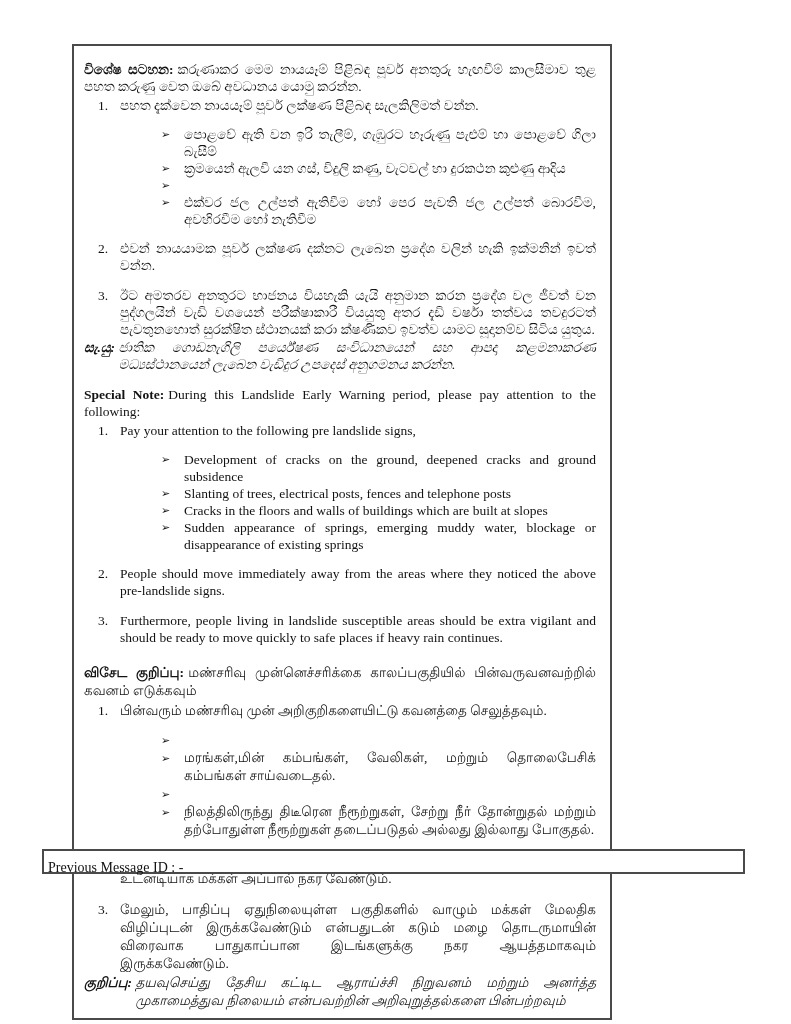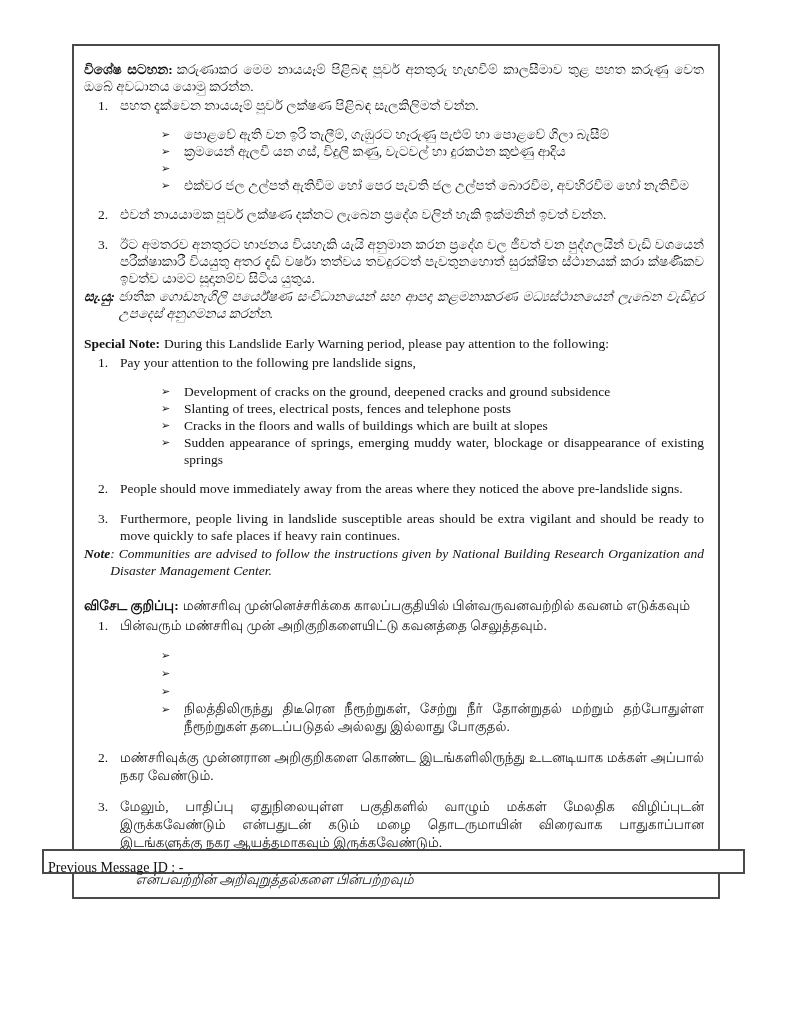--- a/index.html
+++ b/index.html
@@ -9,21 +9,21 @@
     background: #ffffff;
     color: #121212;
     font-family: "Liberation Serif", "DejaVu Serif", serif;
     font-size: 13.5px;
     line-height: 17px;
     position: relative;
   }
   .notice-box {
     position: absolute;
     left: 72px; top: 44px;
-    width: 648px; min-height: 771px;
+    width: 540px; min-height: 771px;
     border: 2px solid #4a4a4a;
     background: #ffffff;
     padding: 15px 14px 8px 10px;
   }
   .lead { margin: 0; text-align: justify; }
   .b { font-weight: bold; margin-right: 4px; }
   .item { display: flex; margin-top: 2px; }
   .item .num { flex: none; width: 22px; margin-left: 14px; }
   .txt { flex: 1; text-align: justify; }
   .bullets { margin: 12px 0 12px 0; }
@@ -123,40 +123,37 @@
     <div class="item">
       <span class="num">2.</span>
       <span class="txt">People should move immediately away from the areas where they noticed the above pre-landslide signs.</span>
     </div>
 
     <div class="item gap">
       <span class="num">3.</span>
       <span class="txt">Furthermore, people living in landslide susceptible areas should be extra vigilant and should be ready to move quickly to safe places if heavy rain continues.</span>
     </div>
 
-    <div class="note">
-      <span class="lbl">Note</span>
-      <span class="txt">: Communities are advised to follow the instructions given by National Building Research Organization and Disaster Management Center.</span>
-    </div>
   </section>
 
   <section class="sec-ta">
     <p class="lead"><span class="b">விசேட குறிப்பு:</span><span>மண்சரிவு முன்னெச்சரிக்கை காலப்பகுதியில் பின்வருவனவற்றில் கவனம் எடுக்கவும்</span></p>
 
     <div class="item">
       <span class="num">1.</span>
       <span class="txt">பின்வரும் மண்சரிவு முன் அறிகுறிகளையிட்டு கவனத்தை செலுத்தவும்.</span>
     </div>
 
     <div class="bullets">
       <div class="bullet">
         <span class="arrow">➢</span>
       </div>
       <div class="bullet">
         <span class="arrow">➢</span>
+        <span class="txt">மரங்கள்,மின் கம்பங்கள், வேலிகள், மற்றும் தொலைபேசிக் கம்பங்கள் சாய்வடைதல்.</span>
       </div>
       <div class="bullet">
         <span class="arrow">➢</span>
       </div>
       <div class="bullet">
         <span class="arrow">➢</span>
         <span class="txt">நிலத்திலிருந்து திடீரென நீரூற்றுகள், சேற்று நீர் தோன்றுதல் மற்றும் தற்போதுள்ள நீரூற்றுகள் தடைப்படுதல் அல்லது இல்லாது போகுதல்.</span>
       </div>
     </div>
 

